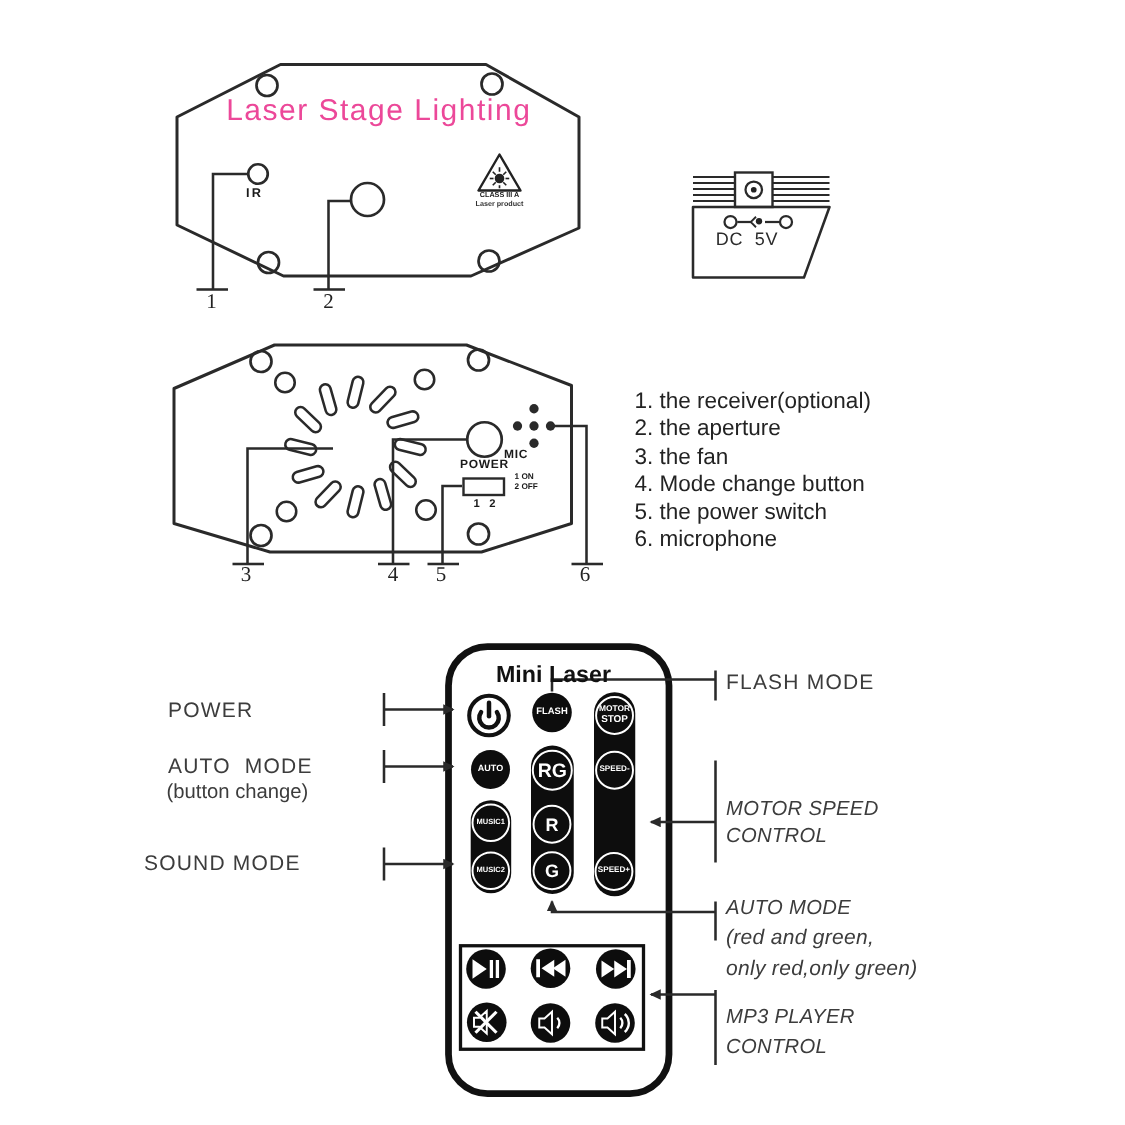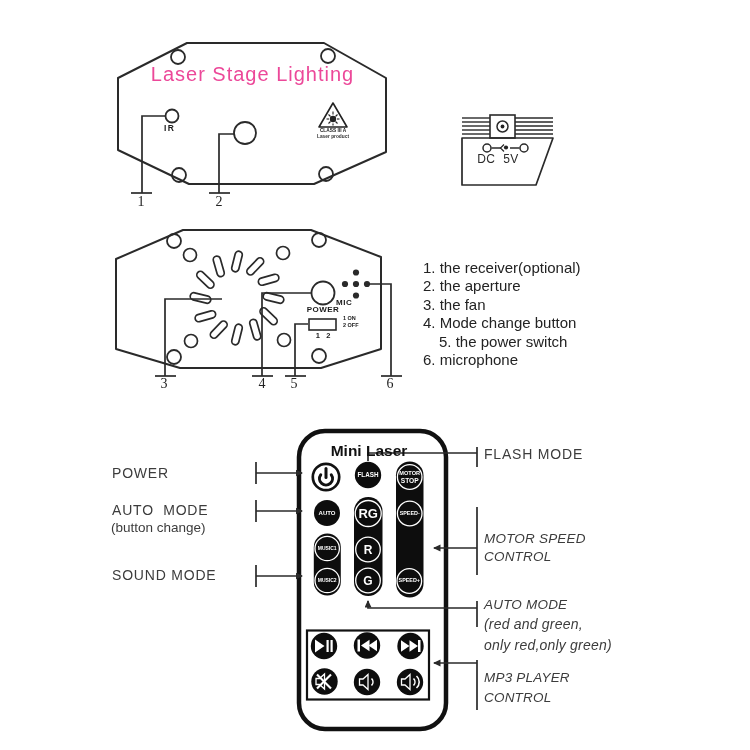--- a/index.html
+++ b/index.html
@@ -280,41 +280,41 @@
 <div class="txt num" style="left:154px;top:377px;">3</div>
 <div class="txt num" style="left:252px;top:377px;">4</div>
 <div class="txt num" style="left:284px;top:377px;">5</div>
 <div class="txt num" style="left:380px;top:377px;">6</div>
 
 <div>
   <div class="txt listline" style="left:423px;top:260px;">1. the receiver(optional)</div>
   <div class="txt listline" style="left:423px;top:278.4px;">2. the aperture</div>
   <div class="txt listline" style="left:423px;top:296.8px;">3. the fan</div>
   <div class="txt listline" style="left:423px;top:315.2px;">4. Mode change button</div>
-  <div class="txt listline" style="left:439px;top:333.6px;">5. the power switch</div>
+  <div class="txt listline" style="left:423px;top:333.6px;">5. the power switch</div>
   <div class="txt listline" style="left:423px;top:352px;">6. microphone</div>
 </div>
 
 <div class="txt ctr" style="left:369px;top:451px;font-size:15.5px;font-weight:bold;color:#111;white-space:nowrap;">Mini Laser</div>
 <div class="txt ctr wht" style="left:368px;top:475px;font-size:6.3px;">FLASH</div>
 <div class="txt ctr wht" style="left:409.7px;top:473.5px;font-size:5.6px;">MOTOR</div>
 <div class="txt ctr wht" style="left:409.7px;top:480.5px;font-size:6.6px;">STOP</div>
 <div class="txt ctr wht" style="left:327px;top:513px;font-size:6px;">AUTO</div>
 <div class="txt ctr wht" style="left:368.2px;top:513.5px;font-size:13px;">RG</div>
 <div class="txt ctr wht" style="left:409.7px;top:513.5px;font-size:5.4px;">SPEED-</div>
 <div class="txt ctr wht" style="left:327.2px;top:548.5px;font-size:5px;">MUSIC1</div>
 <div class="txt ctr wht" style="left:368px;top:549.5px;font-size:12px;">R</div>
 <div class="txt ctr wht" style="left:327.2px;top:580.5px;font-size:5px;">MUSIC2</div>
 <div class="txt ctr wht" style="left:368px;top:580.5px;font-size:12px;">G</div>
 <div class="txt ctr wht" style="left:409.3px;top:581px;font-size:5.4px;">SPEED+</div>
 
 <div class="txt lbl pre" style="left:112px;top:466px;">POWER</div>
 <div class="txt lbl pre" style="left:112px;top:503px;">AUTO  MODE</div>
 <div class="txt" style="left:111px;top:521px;font-size:13.5px;color:#3c3c3c;">(button change)</div>
-<div class="txt lbl" style="left:112px;top:568px;text-align:right;">SOUND MODE</div>
+<div class="txt lbl" style="left:96px;top:568px;text-align:right;">SOUND MODE</div>
 <div class="txt lbl" style="left:484px;top:447px;">FLASH MODE</div>
 <div class="txt lbl2" style="left:484px;top:532px;">MOTOR SPEED</div>
 <div class="txt lbl2" style="left:484px;top:550px;">CONTROL</div>
 <div class="txt lbl2" style="left:484px;top:598px;">AUTO MODE</div>
 <div class="txt lbl2" style="left:484px;top:617px;font-size:14px;">(red and green,</div>
 <div class="txt lbl2" style="left:484px;top:638px;font-size:14px;">only red,only green)</div>
 <div class="txt lbl2" style="left:484px;top:671px;">MP3 PLAYER</div>
 <div class="txt lbl2" style="left:484px;top:691px;">CONTROL</div>
 
 </div>

